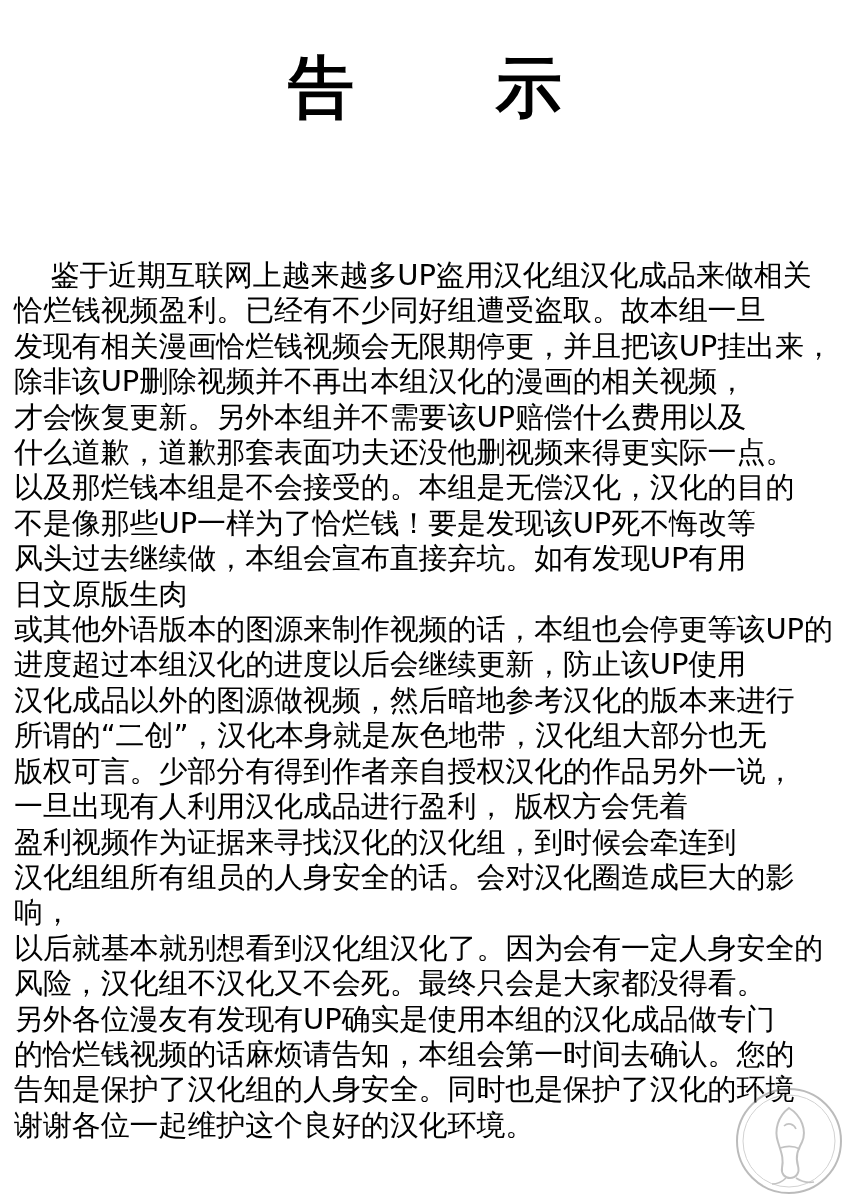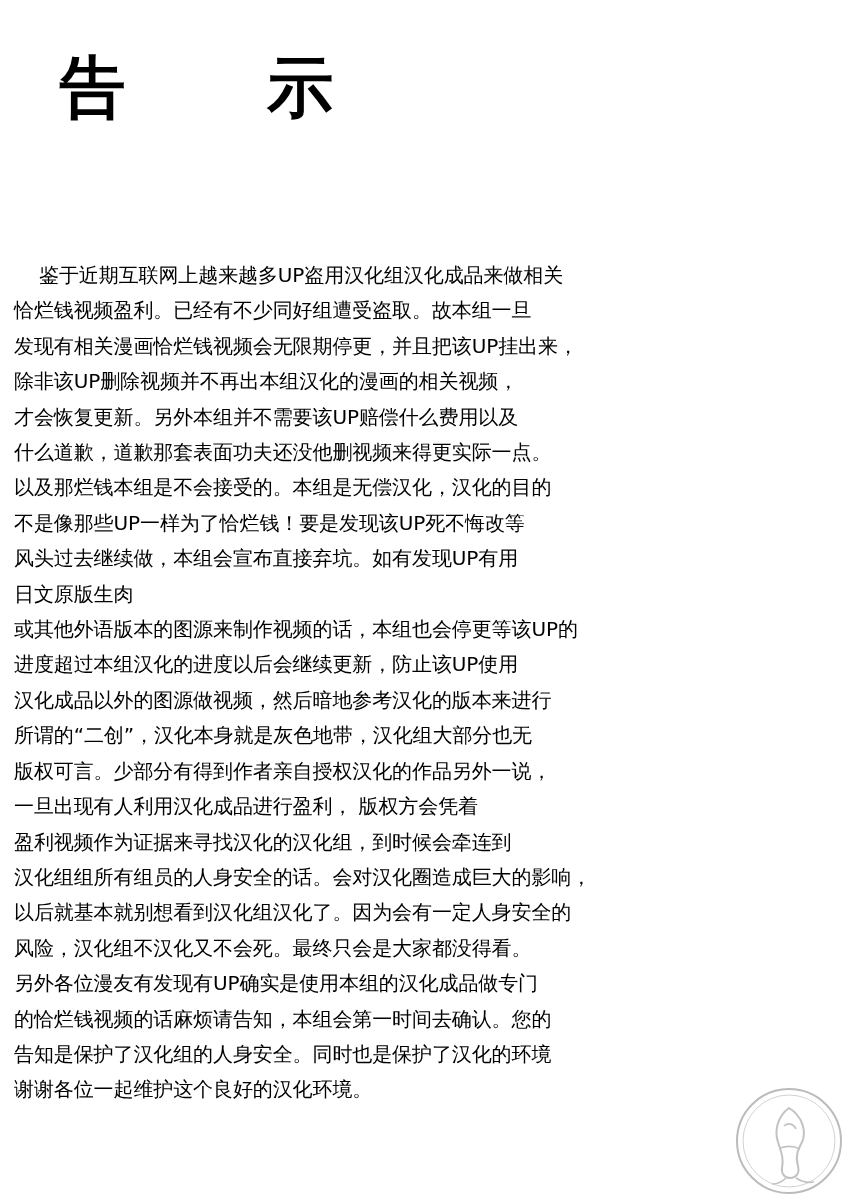--- a/index.html
+++ b/index.html
@@ -19,36 +19,36 @@
     position: relative;
     width: 850px;
     height: 1200px;
     box-sizing: border-box;
   }
   .notice-title {
     position: absolute;
     top: 48px;
     left: 0;
     width: 850px;
-    text-align: left;
+    text-align: center;
     font-family: "DejaVu Sans", sans-serif;
     font-weight: bold;
     font-size: 66px;
     letter-spacing: 0.9em;
     text-indent: 0.9em;
     color: #000000;
     line-height: 1.2;
   }
   .notice-body {
     position: absolute;
     top: 258px;
     left: 14px;
     width: 830px;
     font-family: "DejaVu Sans", sans-serif;
-    font-size: 20px;
+    font-size: 29px;
     line-height: 35.4px;
     color: #000000;
     white-space: pre-wrap;
     word-break: break-all;
     letter-spacing: -0.1px;
   }
   .watermark {
     position: absolute;
     right: 6px;
     bottom: 4px;

